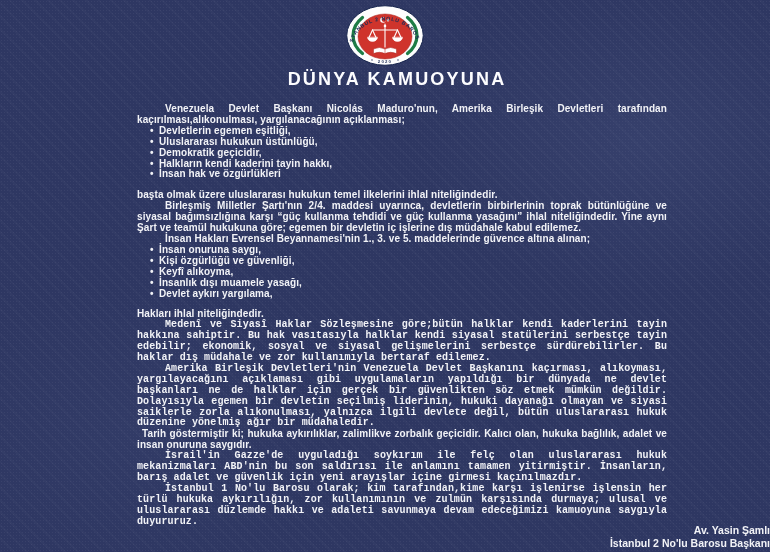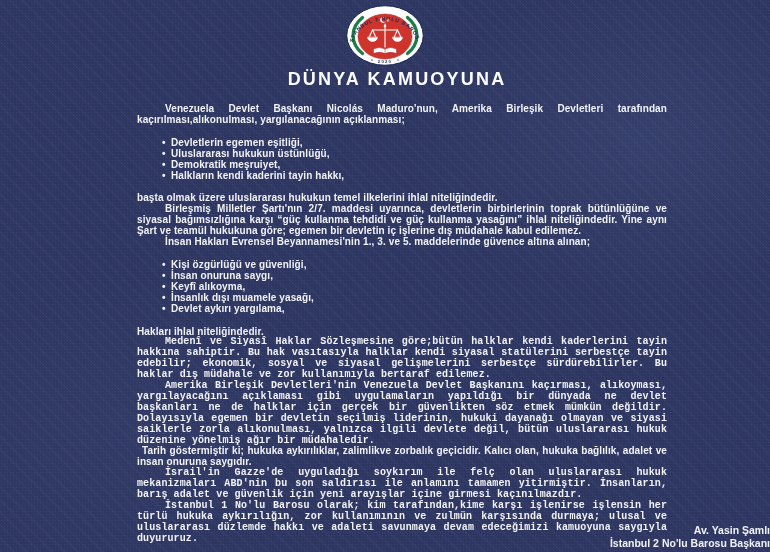--- a/index.html
+++ b/index.html
@@ -25,24 +25,24 @@
     font-size:18px;font-weight:bold;letter-spacing:2.2px;
     color:#fdfdff;
   }
   .body{
     position:absolute;top:104px;left:137px;width:530px;
     font-size:10px;line-height:10.9px;font-weight:bold;
     text-align:justify;letter-spacing:0.1px;
     color:#f2f3f7;
   }
   .body p{margin:0;text-indent:28px;}
-  .body p.noindent{text-indent:0;}
+  .body p.noindent{text-indent:0;margin-top:10px;}
   .body p.tinyindent{text-indent:5px;}
   .body .gap{font-family:Liberation Mono, monospace;}
-  .blist{list-style:none;margin:12px;padding:0 0 0 13px;}
+  .blist{list-style:none;margin:0;padding:0 0 0 13px;}
   .blist li{margin:0;}
   .blt{display:inline-block;width:9px;}
   .signature{
     position:absolute;top:524px;left:0;width:100%;
     text-align:right;font-weight:bold;font-size:10.5px;line-height:13px;
     color:#f2f3f7;
   }
 </style>
 </head>
 <body>
@@ -97,33 +97,34 @@
 
   <h1 class="title">DÜNYA KAMUOYUNA</h1>
 
   <div class="body">
 
     <p>Venezuela Devlet Başkanı Nicolás Maduro'nun, Amerika Birleşik Devletleri tarafından kaçırılması,alıkonulması, yargılanacağının açıklanması;</p>
 
     <ul class="blist">
       <li><span class="blt">•</span><span>Devletlerin egemen eşitliği,</span></li>
       <li><span class="blt">•</span><span>Uluslararası hukukun üstünlüğü,</span></li>
-      <li><span class="blt">•</span><span>Demokratik meşruiyet,</span></li>
+      <li><span class="blt">•</span><span>Demokratik geçicidir,</span></li>
       <li><span class="blt">•</span><span>Halkların kendi kaderini tayin hakkı,</span></li>
+      <li><span class="blt">•</span><span>İnsan hak ve özgürlükleri</span></li>
     </ul>
 
     <p class="noindent">başta olmak üzere uluslararası hukukun temel ilkelerini ihlal niteliğindedir.</p>
 
-    <p>Birleşmiş Milletler Şartı'nın 2/7. maddesi uyarınca, devletlerin birbirlerinin toprak bütünlüğüne ve siyasal bağımsızlığına karşı “güç kullanma tehdidi ve güç kullanma yasağını” ihlal niteliğindedir. Yine aynı Şart ve teamül hukukuna göre; egemen bir devletin iç işlerine dış müdahale kabul edilemez.</p>
+    <p>Birleşmiş Milletler Şartı'nın 2/4. maddesi uyarınca, devletlerin birbirlerinin toprak bütünlüğüne ve siyasal bağımsızlığına karşı “güç kullanma tehdidi ve güç kullanma yasağını” ihlal niteliğindedir. Yine aynı Şart ve teamül hukukuna göre; egemen bir devletin iç işlerine dış müdahale kabul edilemez.</p>
 
     <p>İnsan Hakları Evrensel Beyannamesi'nin 1., 3. ve 5. maddelerinde güvence altına alınan;</p>
 
     <ul class="blist">
+      <li><span class="blt">•</span><span>İnsan onuruna saygı,</span></li>
       <li><span class="blt">•</span><span>Kişi özgürlüğü ve güvenliği,</span></li>
-      <li><span class="blt">•</span><span>İnsan onuruna saygı,</span></li>
       <li><span class="blt">•</span><span>Keyfî alıkoyma,</span></li>
       <li><span class="blt">•</span><span>İnsanlık dışı muamele yasağı,</span></li>
       <li><span class="blt">•</span><span>Devlet aykırı yargılama,</span></li>
     </ul>
 
     <p class="noindent">Hakları ihlal niteliğindedir.</p>
 
     <p class="gap">Medenî ve Siyasî Haklar Sözleşmesine göre;bütün halklar kendi kaderlerini tayin hakkına sahiptir. Bu hak vasıtasıyla halklar kendi siyasal statülerini serbestçe tayin edebilir; ekonomik, sosyal ve siyasal gelişmelerini serbestçe sürdürebilirler. Bu haklar dış müdahale ve zor kullanımıyla bertaraf edilemez.</p>
 
     <p class="gap">Amerika Birleşik Devletleri'nin Venezuela Devlet Başkanını kaçırması, alıkoyması, yargılayacağını açıklaması gibi uygulamaların yapıldığı bir dünyada ne devlet başkanları ne de halklar için gerçek bir güvenlikten söz etmek mümkün değildir. Dolayısıyla egemen bir devletin seçilmiş liderinin, hukuki dayanağı olmayan ve siyasi saiklerle zorla alıkonulması, yalnızca ilgili devlete değil, bütün uluslararası hukuk düzenine yönelmiş ağır bir müdahaledir.</p>

